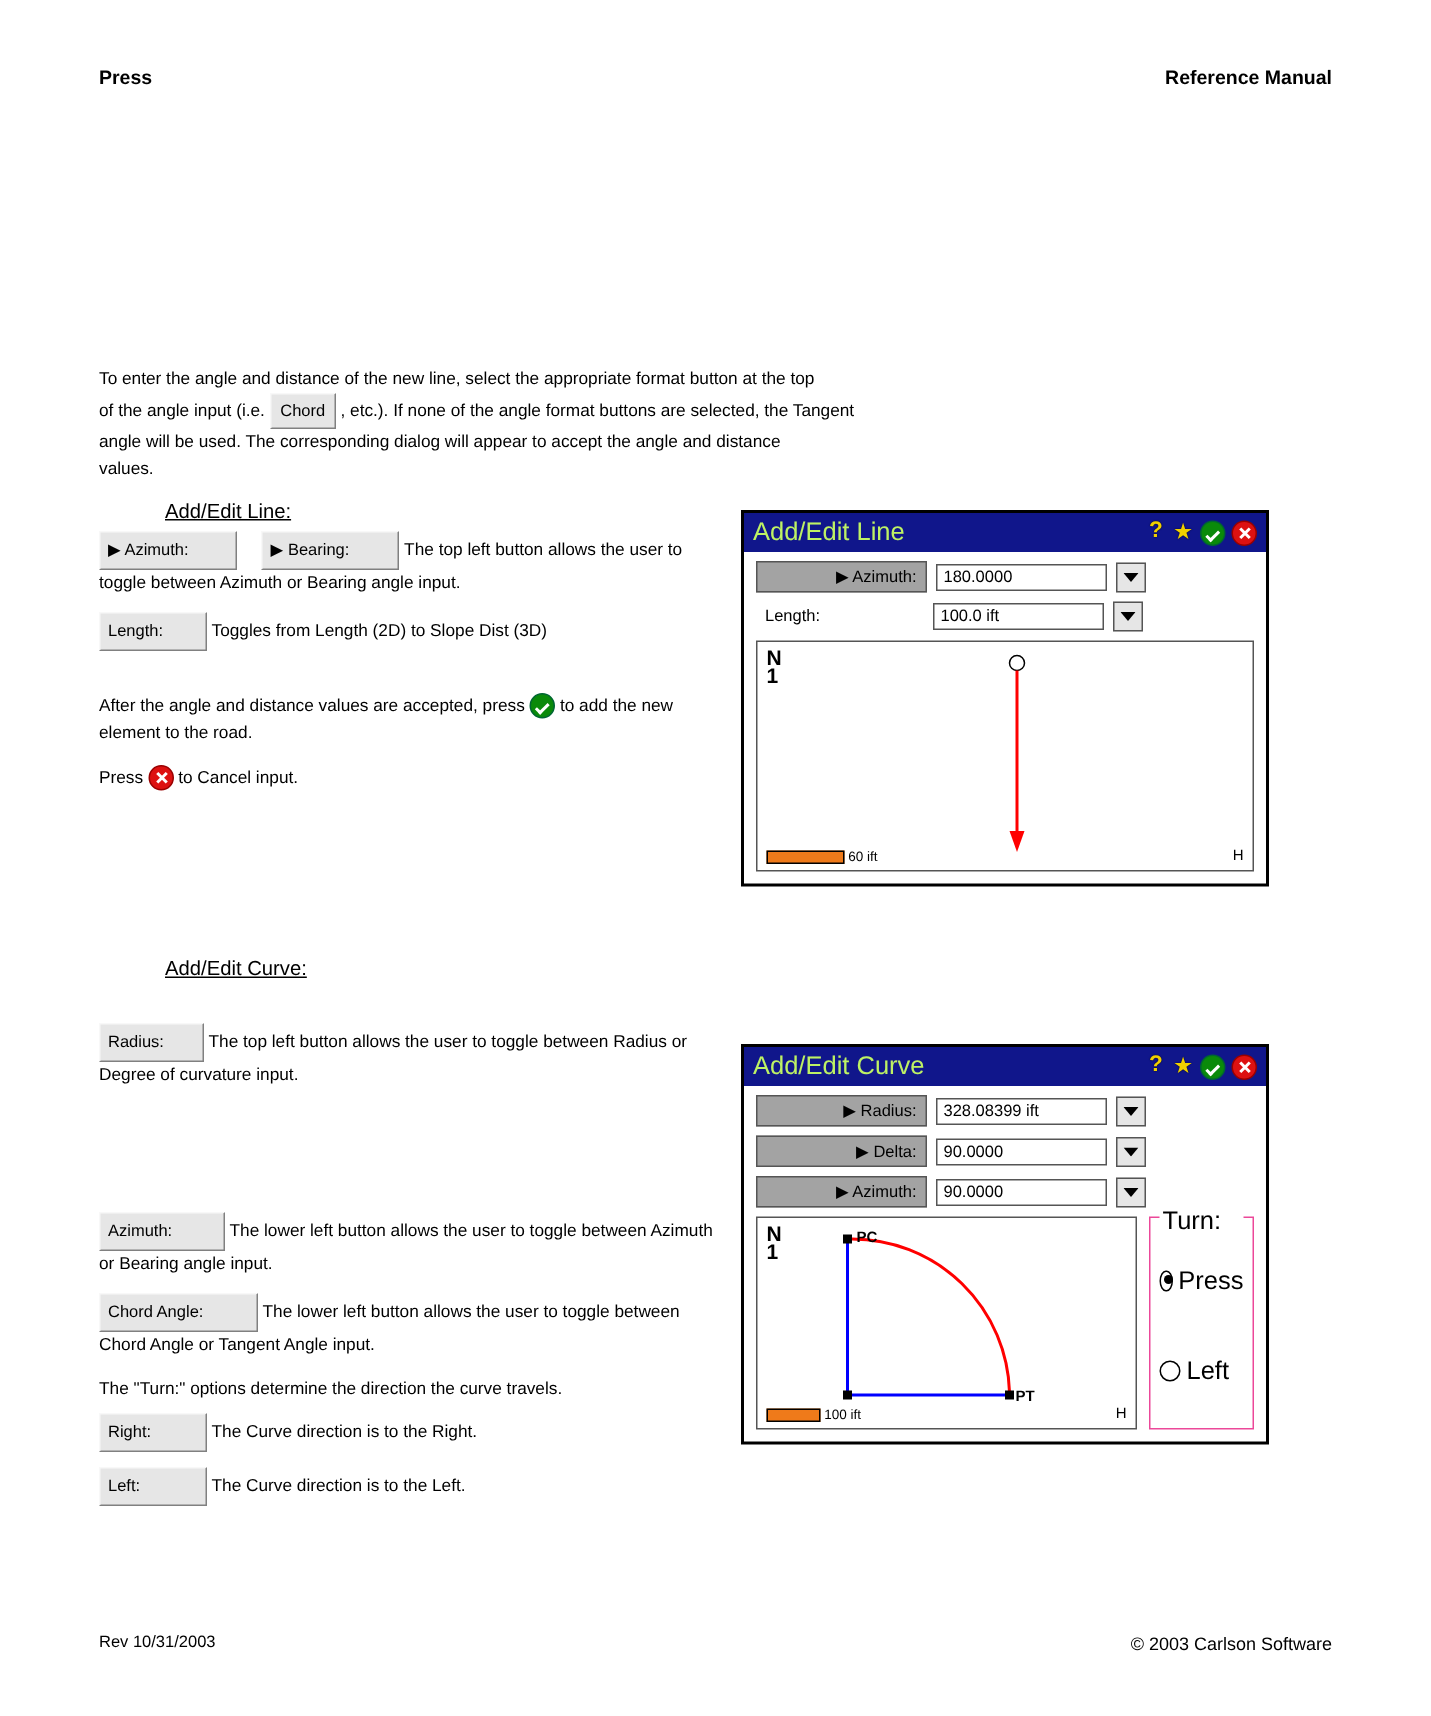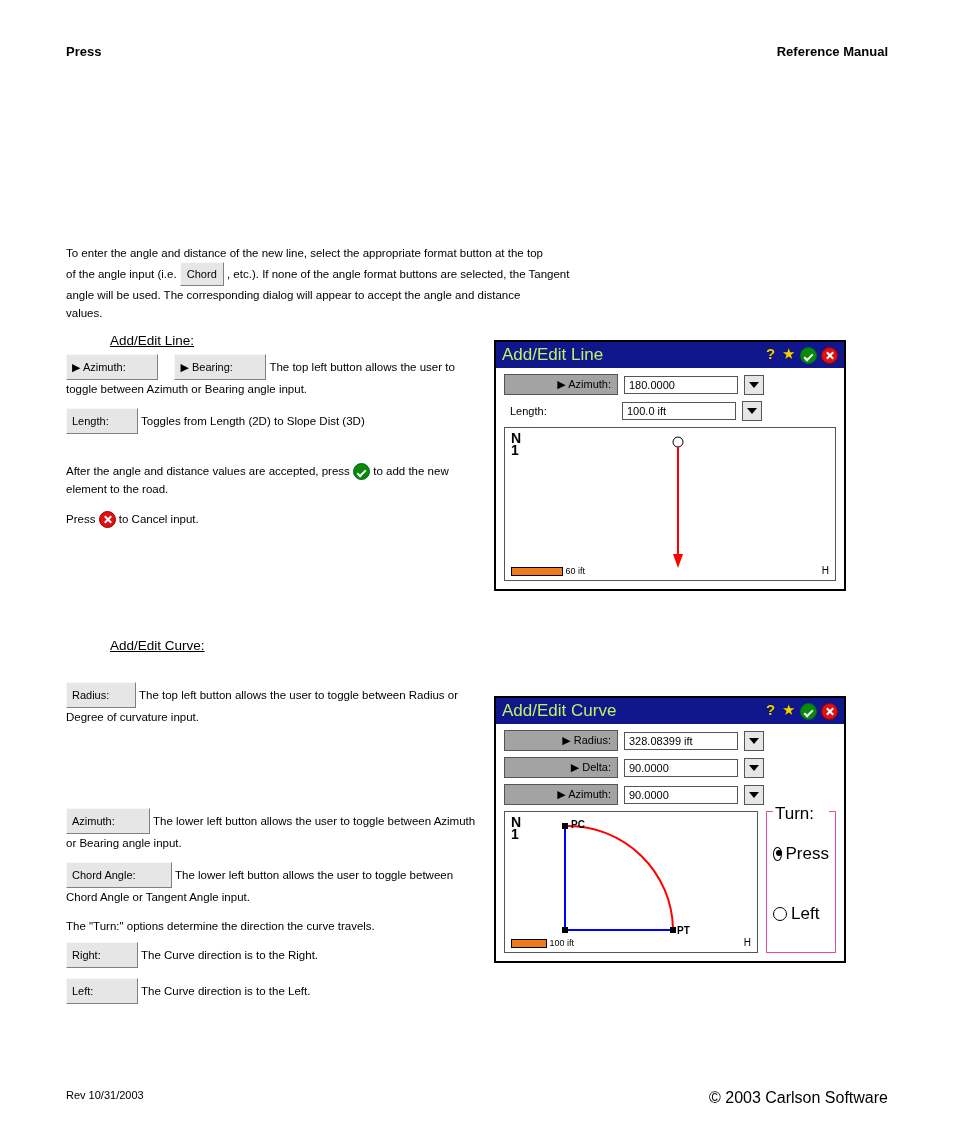--- a/index.html
+++ b/index.html
@@ -220,15 +220,15 @@
         <div style="height:28px"></div>
         <div class="radio">
             <span class="c"></span>
             <span>Left</span>
           </div>
       </div>
     </div>
   </div>
 
   <div class="abs" style="left:66px;top:1089px;font-size:11px">Rev 10/31/2003</div>
-  <div class="abs" style="right:66px;top:1089px;font-size:16px">© 2003 Carlson Software</div>
+  <div class="abs" style="right:66px;top:1089px;font-size:12px">© 2003 Carlson Software</div>
 
 </div>
 
 </body></html>

